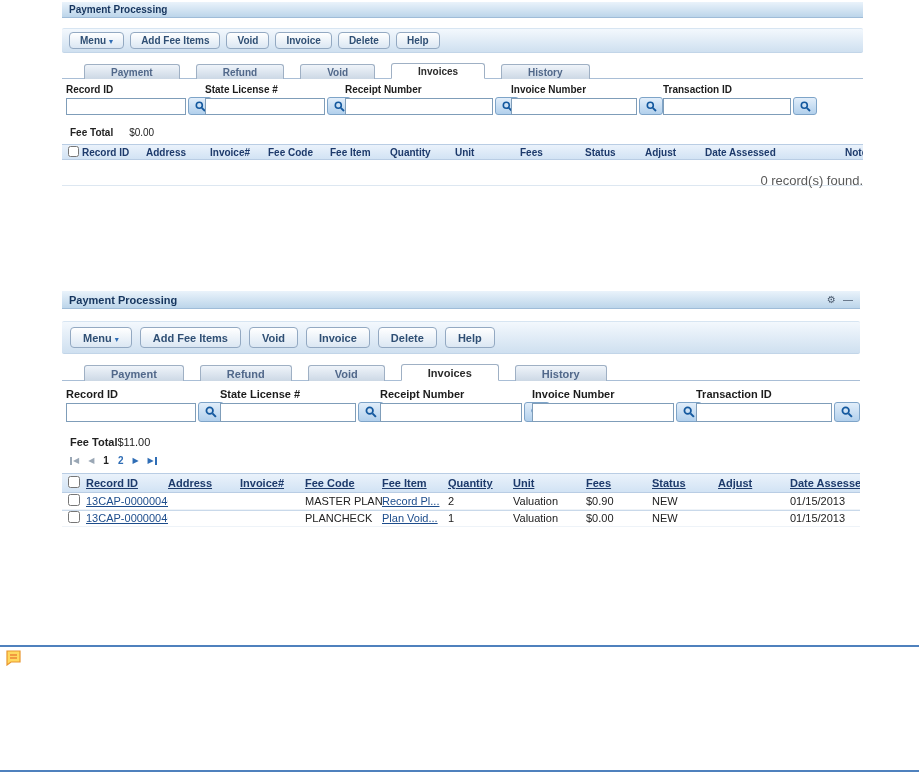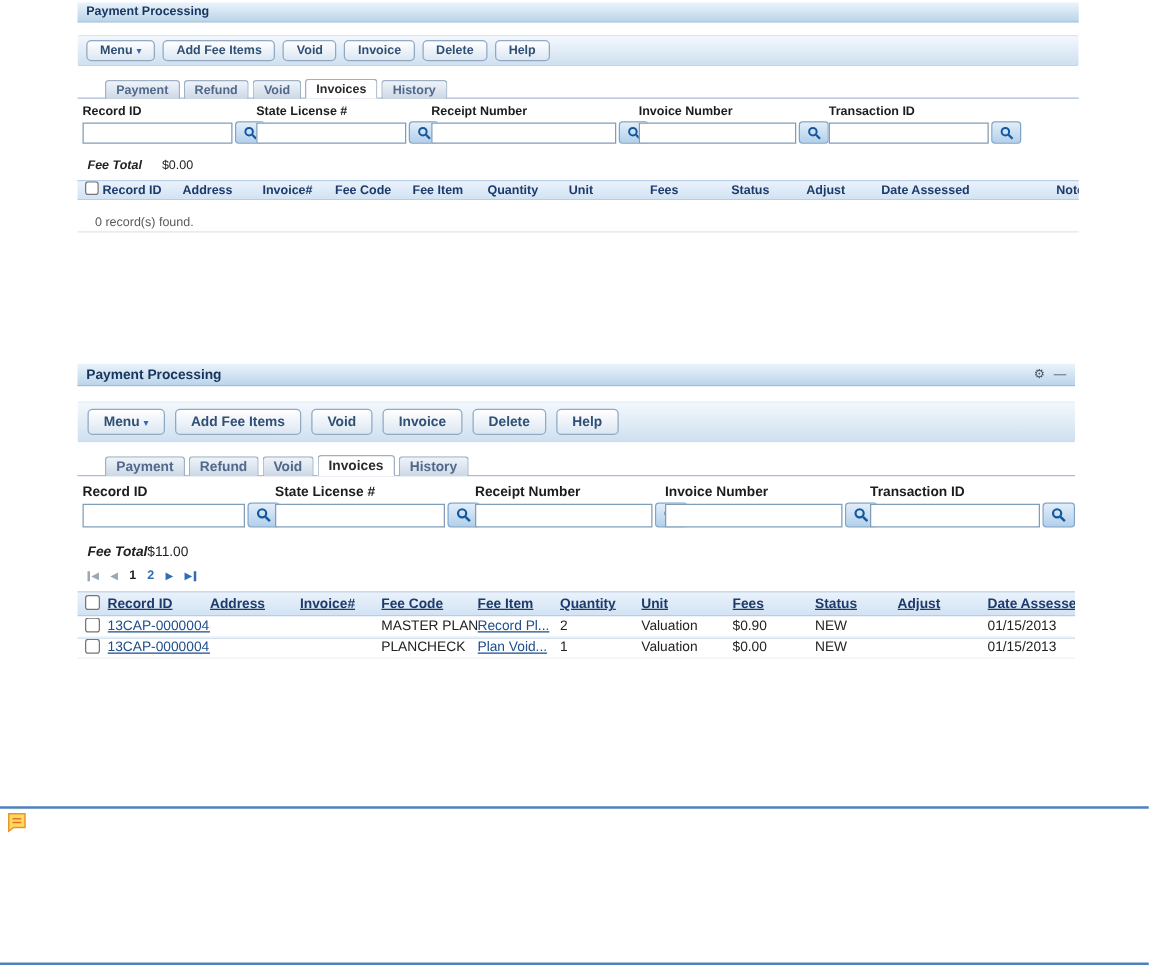--- a/index.html
+++ b/index.html
@@ -40,21 +40,21 @@
     cursor:pointer; white-space:nowrap;
   }
   #win1 .btn { padding:2px 10px; height:17px; }
   #win2 .btn { padding:3px 12px; height:21px; }
   .caret { font-size:8px; color:#2f6db5; margin-left:3px; }
 
   .tabbar { display:flex; align-items:flex-end; border-bottom:1px solid #a9bed6; padding-left:22px; }
   #win1 .tabbar { margin-top:9px; height:17px; }
   #win2 .tabbar { margin-top:8px; height:19px; }
   .tab {
-    margin-right:3px; padding:2px 8px 1px;
+    margin-right:16px; padding:2px 26px 1px;
     background:linear-gradient(#eff4fa,#ccd8e5);
     border:1px solid #9fb0c4; border-bottom:none;
     border-radius:3px 3px 0 0; margin-bottom:-1px;
     color:#51688a; font-weight:bold; cursor:pointer; white-space:nowrap;
   }
   .tab.active { background:#ffffff; color:#2b2b2b; border-bottom:1px solid #fff; }
 
   .searchrow { position:relative; }
   #win1 .searchrow { height:37px; margin-top:5px; }
   #win2 .searchrow { height:41px; margin-top:7px; }
@@ -68,21 +68,21 @@
     background:linear-gradient(#e2eefa,#b2d0ec);
     border:1px solid #7ea4c8; border-radius:3px;
     display:flex; align-items:center; justify-content:center; cursor:pointer;
   }
   #win1 .searchbtn { width:24px; height:18px; }
   #win2 .searchbtn { width:26px; height:20px; }
 
   .feerow { display:flex; align-items:center; }
   #win1 .feerow { margin:6px 0 0 8px; }
   #win2 .feerow { margin:7px 0 0 8px; }
-  .feerow .flabel { font-weight:bold;font-style:italic; }
+  .feerow .flabel { font-weight:bold; }
   #win1 .feerow .fval { margin-left:16px; }
   #win2 .feerow .fval { }
 
   .pager { display:flex; align-items:center; gap:9px; margin:7px 0 0 8px; font-size:10px; }
   .pg { cursor:pointer; font-size:8px; line-height:1; }
   .pg.dis { color:#9aa7b5; cursor:default; }
   .pg.en  { color:#2f6db5; }
   .pg-first { border-left:2px solid currentColor; padding-left:1px; }
   .pg-last  { border-right:2px solid currentColor; padding-right:1px; }
   .pg-num { font-size:10px; }
@@ -111,21 +111,21 @@
   .t1 .c12{flex:1 1 auto}
   
   .t2 .c0{width:18px}.t2 .c1{width:82px}.t2 .c2{width:72px}.t2 .c3{width:65px}
   .t2 .c4{width:77px}.t2 .c5{width:66px}.t2 .c6{width:65px}.t2 .c7{width:73px}
   .t2 .c8{width:66px}.t2 .c9{width:66px}.t2 .c10{width:72px}.t2 .c11{flex:1 1 auto}
 
   input[type=checkbox]{ margin:0; }
   #win1 input[type=checkbox]{ width:11px; height:11px; }
   #win2 input[type=checkbox]{ width:12px; height:12px; }
 
-  .emptytext { margin:13px 0 0 14px; color:#5a5a5a; font-size:10px; }
+  .emptytext { margin:13px 0 0 14px; color:#5a5a5a; font-size:13px;text-align:right; }
 
   .hrule { position:absolute; left:0; width:919px; height:2px; background:#4f81bd; }
   #rule1 { top:645px; }
   #rule2 { top:770px; }
   #note  { position:absolute; left:5px; top:650px; width:17px; height:16px; }
 </style>
 </head>
 <body>
 
 <div class="window" id="win1">

